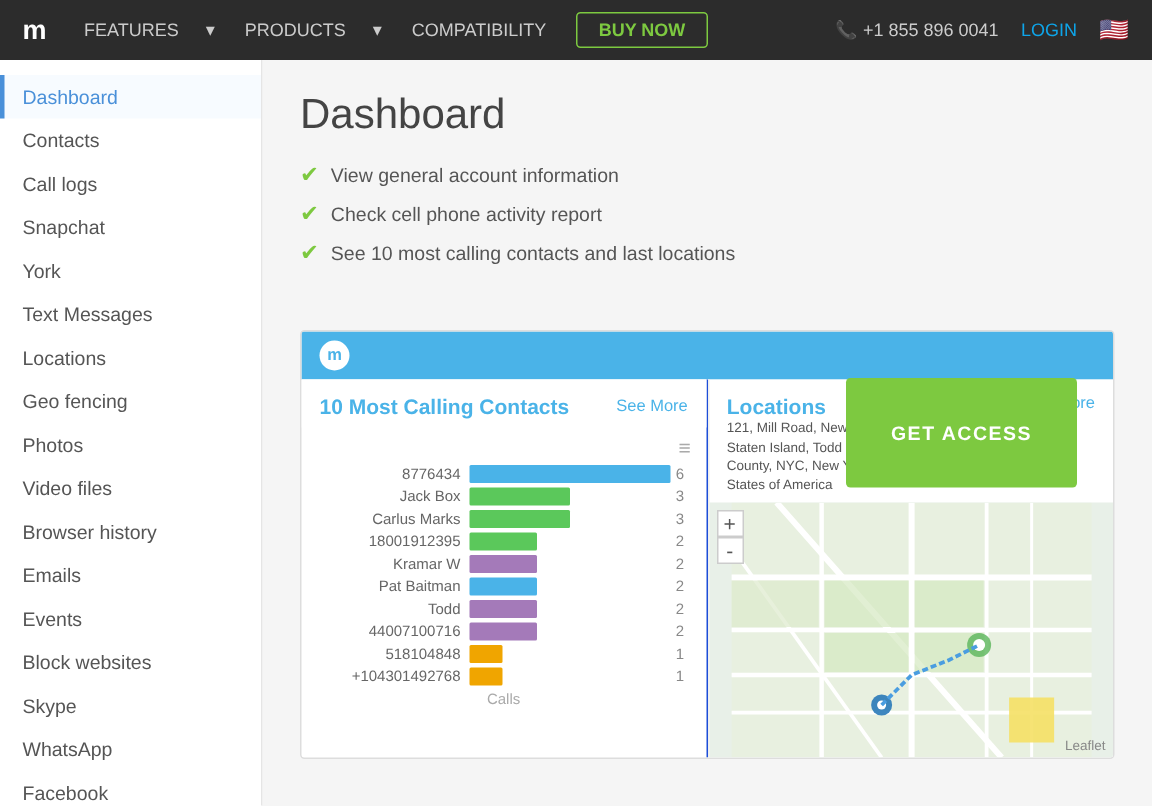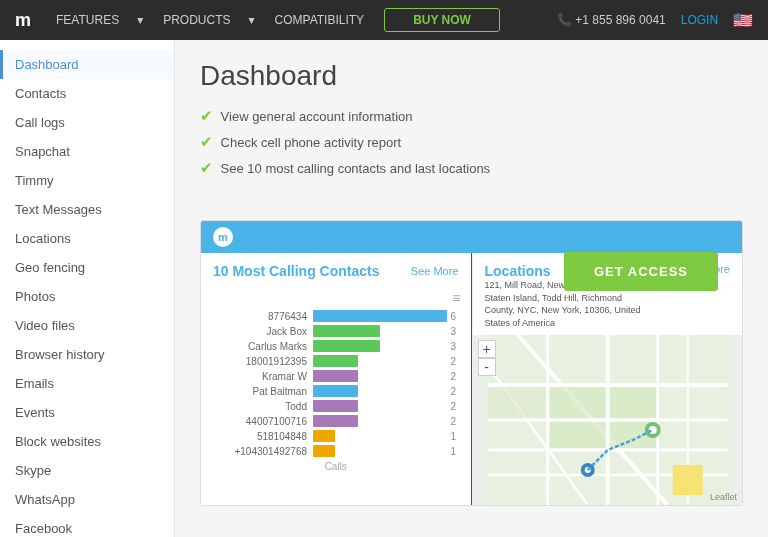--- a/index.html
+++ b/index.html
@@ -24,21 +24,21 @@
       color: #ccc;
       font-size: 12px;
       cursor: pointer;
       display: flex;
       align-items: center;
       gap: 18px;
     }
     .topnav-buy {
       border: 1.5px solid #7dc940;
       color: #7dc940;
-      padding: 4px 28px;
+      padding: 4px 14px;
       border-radius: 3px;
       font-size: 12px;
       font-weight: bold;
       cursor: pointer;
       text-align: right;
     }
     .topnav-right {
       margin-left: auto;
       display: flex;
       align-items: center;
@@ -96,21 +96,21 @@
       font-size: 13px;
     }
     .check-icon {
       color: #7dc940;
       font-size: 15px;
     }
     .get-access-btn {
       background: #7dc940;
       color: #fff;
       border: none;
-      padding: 12px 30px;
+      padding: 29px 30px;
       font-size: 13px;
       font-weight: bold;
       border-radius: 3px;
       cursor: pointer;
       letter-spacing: 1px;
       position: absolute;
       right: 25px;
       top: 145px;
     }
 
@@ -236,21 +236,21 @@
 </nav>
 
 <div class="layout">
 
   <aside class="sidebar">
 
   <div class="sidebar-item active">Dashboard</div>
       <div class="sidebar-item">Contacts</div>
       <div class="sidebar-item">Call logs</div>
       <div class="sidebar-item">Snapchat</div>
-      <div class="sidebar-item">Timmy</div>
+      <div class="sidebar-item">York</div>
       <div class="sidebar-item">Text Messages</div>
       <div class="sidebar-item">Locations</div>
       <div class="sidebar-item">Geo fencing</div>
       <div class="sidebar-item">Photos</div>
       <div class="sidebar-item">Video files</div>
       <div class="sidebar-item">Browser history</div>
       <div class="sidebar-item">Emails</div>
       <div class="sidebar-item">Events</div>
       <div class="sidebar-item">Block websites</div>
       <div class="sidebar-item">Skype</div>

